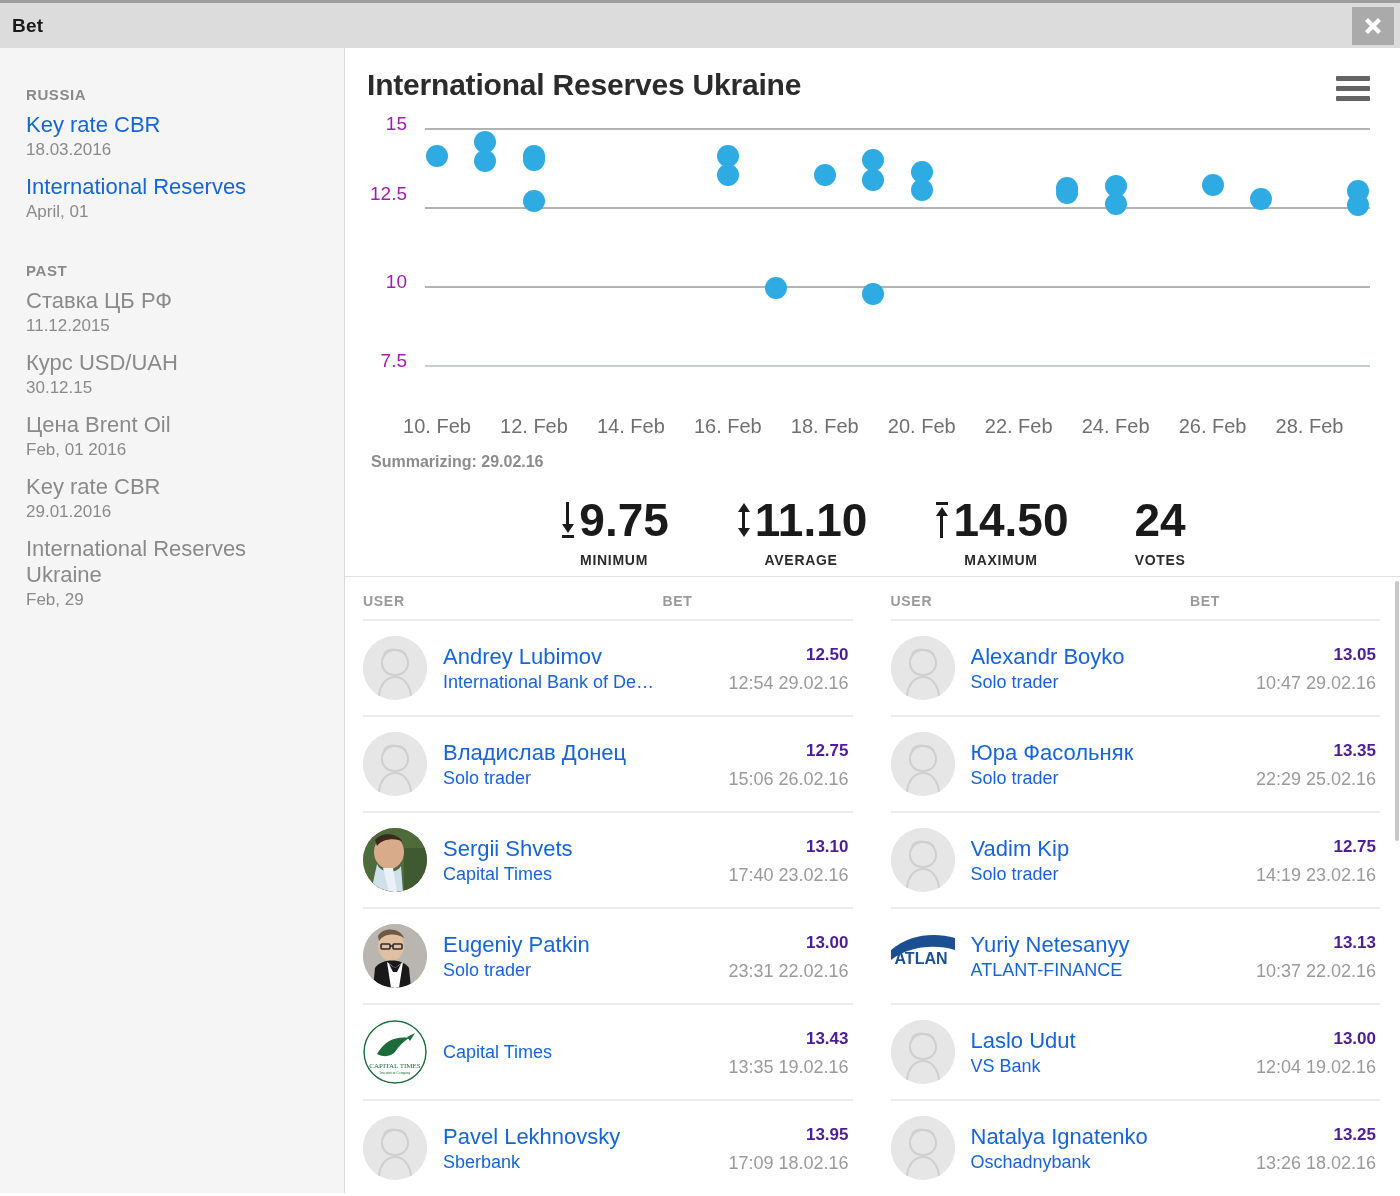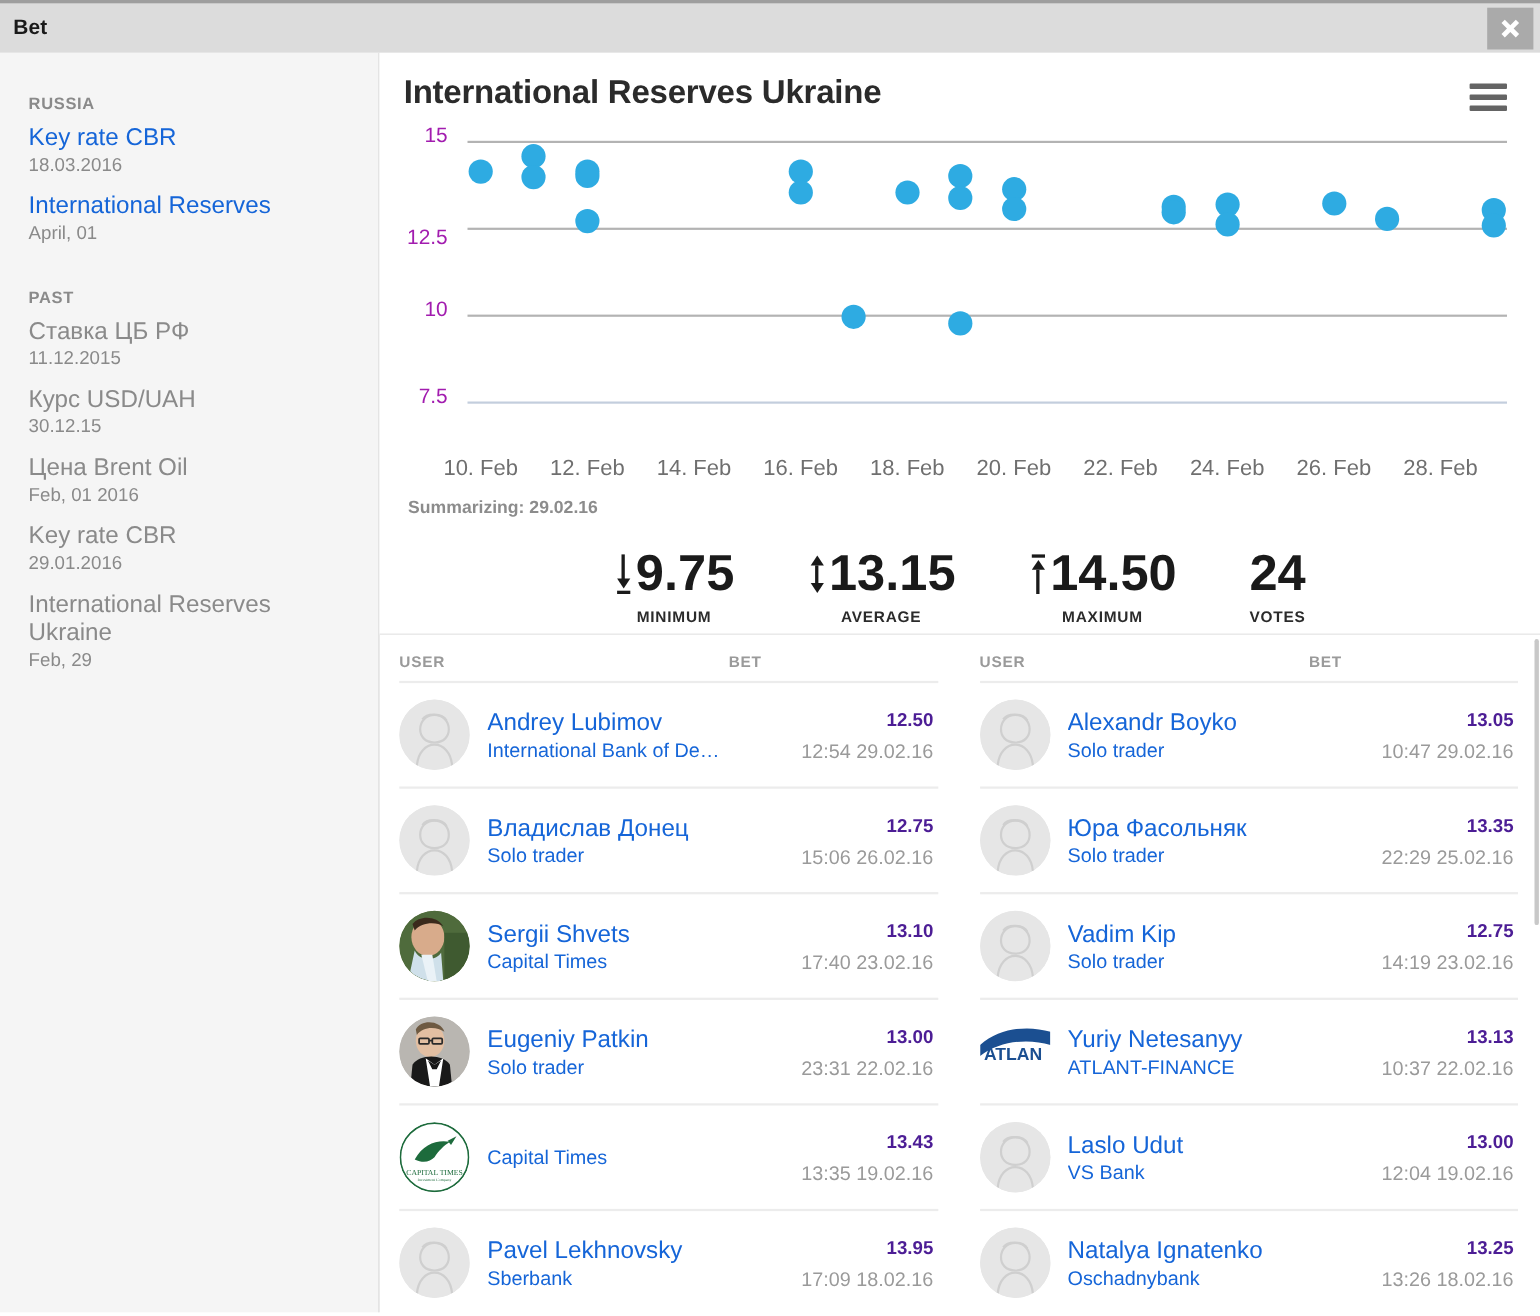--- a/index.html
+++ b/index.html
@@ -106,21 +106,21 @@
   }
 
   
   #stats {
     display: flex; justify-content: center; gap: 66px;
     padding: 26px 0 0 0;
   }
   .stat { text-align: center; }
   .stat-value {
     font-size: 46px; font-weight: bold; color: #1a1a1a;
-    display: flex; align-items: flex-end; justify-content: center;
+    display: flex; align-items: center; justify-content: center;
     line-height: 1;
   }
   .stat-arrow {
     width: 18px; height: 42px; margin-right: 2px;
     display: inline-flex; align-items: center; justify-content: center;
   }
   .stat-label {
     font-size: 14px; font-weight: bold; color: #2b2b2b;
     letter-spacing: .7px; margin-top: 9px;
   }
@@ -253,21 +253,21 @@
               <span></span>
               <span></span>
           </div>
         </div>
 
         <div id="plot-area">
 
         <div class="grid-line" style="top: 15px; left: 80px; width: 945px;"></div>
             <div class="y-tick" style="top: 0px; left: 0px; width: 62px;">15</div>
             <div class="grid-line" style="top: 94px; left: 80px; width: 945px;"></div>
-            <div class="y-tick" style="top: 93px; left: 0px; width: 62px;">12.5</div>
+            <div class="y-tick" style="top: 70px; left: 0px; width: 62px;">12.5</div>
             <div class="grid-line" style="top: 173px; left: 80px; width: 945px;"></div>
             <div class="y-tick" style="top: 158px; left: 0px; width: 62px;">10</div>
             <div class="grid-line faint" style="top: 252px; left: 80px; width: 945px;"></div>
             <div class="y-tick" style="top: 237px; left: 0px; width: 62px;">7.5</div>
             <div class="dot" title="10. Feb — 14.1" style="left: 81px; top: 32.44px; background: rgb(46, 171, 226);"></div>
             <div class="dot" title="11. Feb — 14.55" style="left: 129.474px; top: 18.22px; background: rgb(46, 171, 226);"></div>
             <div class="dot" title="11. Feb — 13.95" style="left: 129.474px; top: 37.18px; background: rgb(46, 171, 226);"></div>
             <div class="dot" title="12. Feb — 14.1" style="left: 177.947px; top: 32.44px; background: rgb(46, 171, 226);"></div>
             <div class="dot" title="12. Feb — 14" style="left: 177.947px; top: 35.6px; background: rgb(46, 171, 226);"></div>
             <div class="dot" title="12. Feb — 12.7" style="left: 177.947px; top: 76.68px; background: rgb(46, 171, 226);"></div>
@@ -323,21 +323,21 @@
 
           <div class="stat">
             <div class="stat-value">
               <span class="stat-arrow">
                 <svg width="16" height="40" viewBox="0 0 16 40" aria-hidden="true">
                   <path d="M2 12 L14 12 L8 3 Z" fill="#1a1a1a"></path>
                   <rect x="6" y="12" width="3" height="16" fill="#1a1a1a"></rect>
                   <path d="M2 28 L14 28 L8 37 Z" fill="#1a1a1a"></path>
                 </svg>
               </span>
-              <span>13.15</span>
+              <span>11.10</span>
             </div>
             <div class="stat-label">AVERAGE</div>
           </div>
 
           <div class="stat">
             <div class="stat-value">
               <span class="stat-arrow">
                 <svg width="16" height="40" viewBox="0 0 16 40" aria-hidden="true">
                   <rect x="2" y="2" width="12" height="3" fill="#1a1a1a"></rect>
                   <path d="M2 16 L14 16 L8 7 Z" fill="#1a1a1a"></path>

